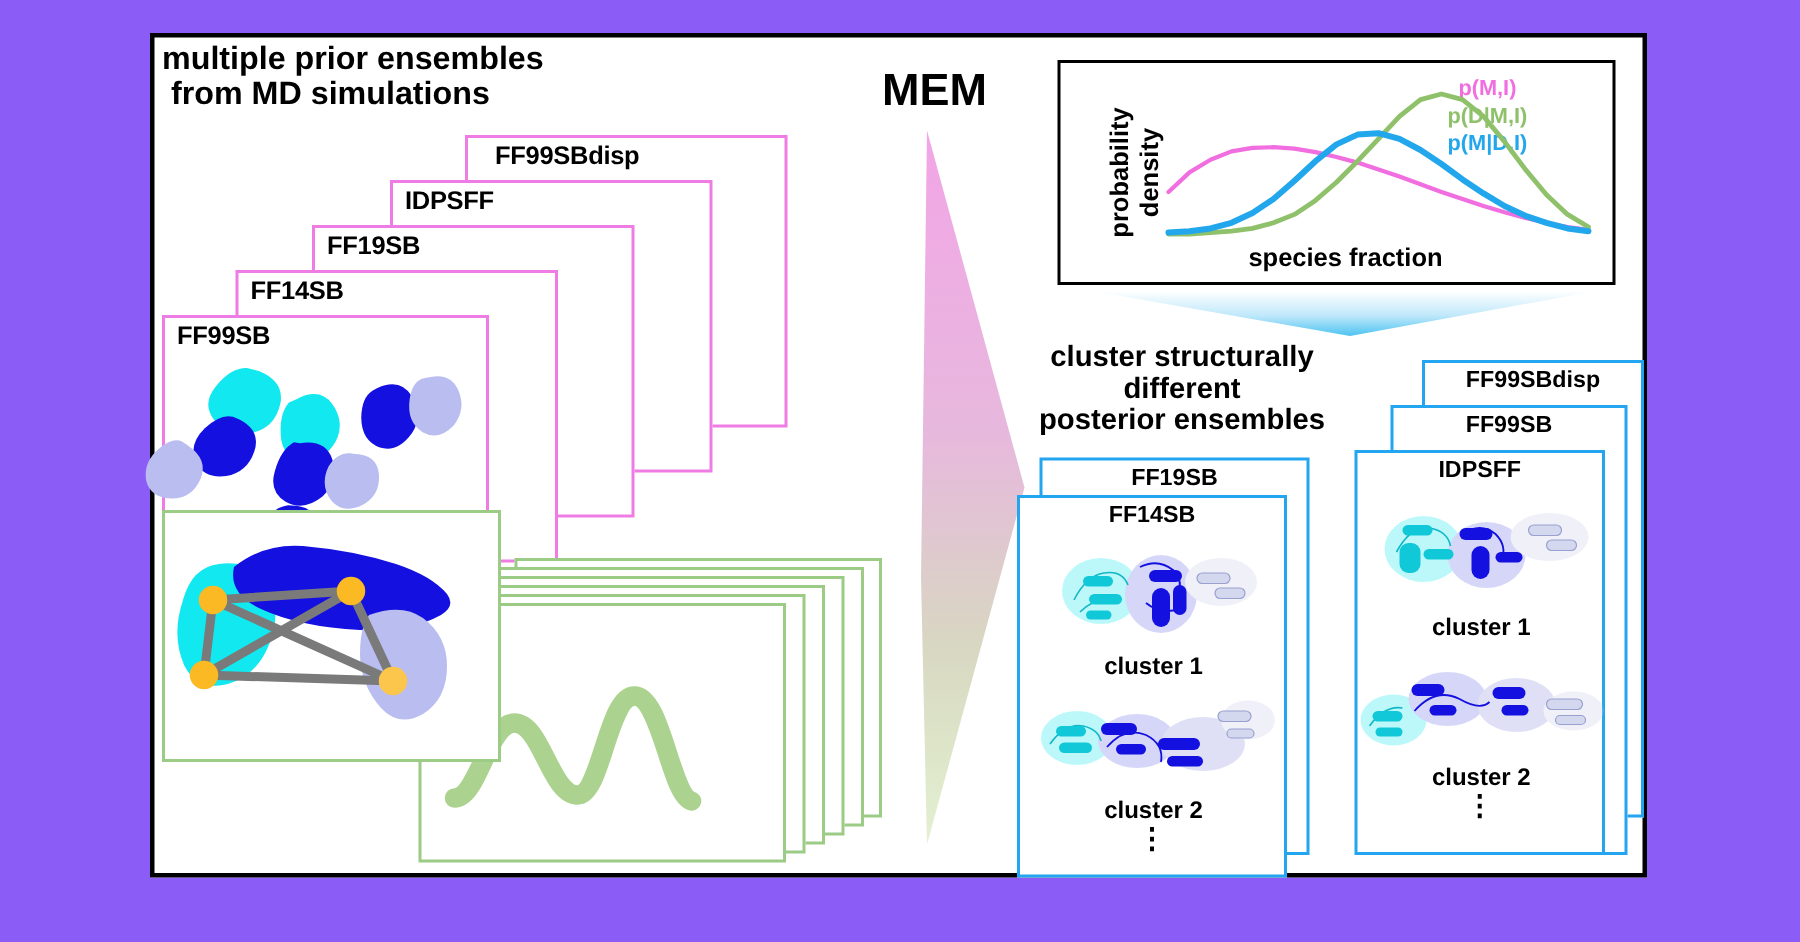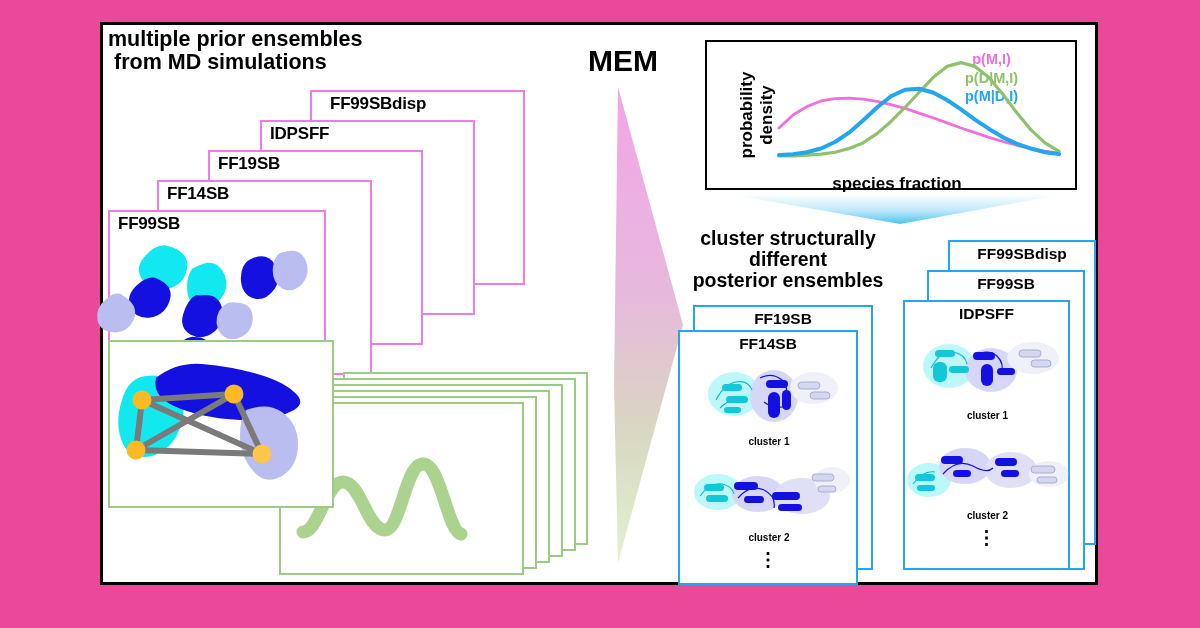--- a/index.html
+++ b/index.html
@@ -1,40 +1,40 @@
 <!DOCTYPE html>
 <html><head>
 <meta charset="utf-8">
 <style>
   html,body{margin:0;padding:0;background:#ffffff;}
   body{width:1200px;height:628px;font-family:"Liberation Sans",sans-serif;overflow:hidden;}
-  #stage{position:relative;width:1200px;height:628px;background:#ec4899;}
+  #stage{position:relative;width:1200px;height:628px;background:#8b5cf6;}
 
   
   .outer-frame{position:absolute;left:100px;top:22px;width:998px;height:563px;border:3px solid #000;box-sizing:border-box;background:#fff;}
 
   .lbl{position:absolute;font-weight:bold;color:#000;line-height:1.08;white-space:pre;}
 
   
   .pink-card{position:absolute;border:2.5px solid #ef7ce4;background:#fff;box-sizing:border-box;}
   .pink-card .card-title{position:absolute;left:8px;top:2px;font-size:17px;font-weight:bold;color:#000;letter-spacing:-0.2px;}
 
   
   .green-card{position:absolute;border:2px solid #9ccb86;background:#fff;box-sizing:border-box;}
 
   
   .blue-card{position:absolute;border:2.5px solid #23a5f0;background:#fff;box-sizing:border-box;}
   .blue-card .card-title{position:absolute;left:0;right:0;top:3px;text-align:center;font-size:15.5px;font-weight:bold;color:#000;}
-  .cl-cap{position:absolute;left:2px;right:0;text-align:center;font-size:10px;font-weight:bold;color:#000;}
+  .cl-cap{position:absolute;left:2px;right:0;text-align:center;font-size:16px;font-weight:bold;color:#000;}
   .vdots{position:absolute;left:0;right:0;text-align:center;font-size:19px;font-weight:bold;color:#000;line-height:0.42;letter-spacing:0;}
 
   
   .inset{position:absolute;border:2.5px solid #000;background:#fff;box-sizing:border-box;}
   .ylab{position:absolute;transform-origin:0 0;transform:rotate(-90deg);font-size:17px;font-weight:bold;color:#000;white-space:nowrap;text-align:center;}
-  .xlab{position:absolute;font-size:17px;font-weight:bold;color:#000;text-align:center;margin-top:12px;}
+  .xlab{position:absolute;font-size:17px;font-weight:bold;color:#000;text-align:center;}
   .leg{position:absolute;font-size:14.5px;font-weight:bold;line-height:1.28;text-align:center;}
 
   .mem-lbl{font-size:30px;}
   .big-head{font-size:21.5px;}
   .mid-head{font-size:19.5px;text-align:center;}
   svg{display:block;overflow:visible;}
 </style>
 </head>
 <body>
 

